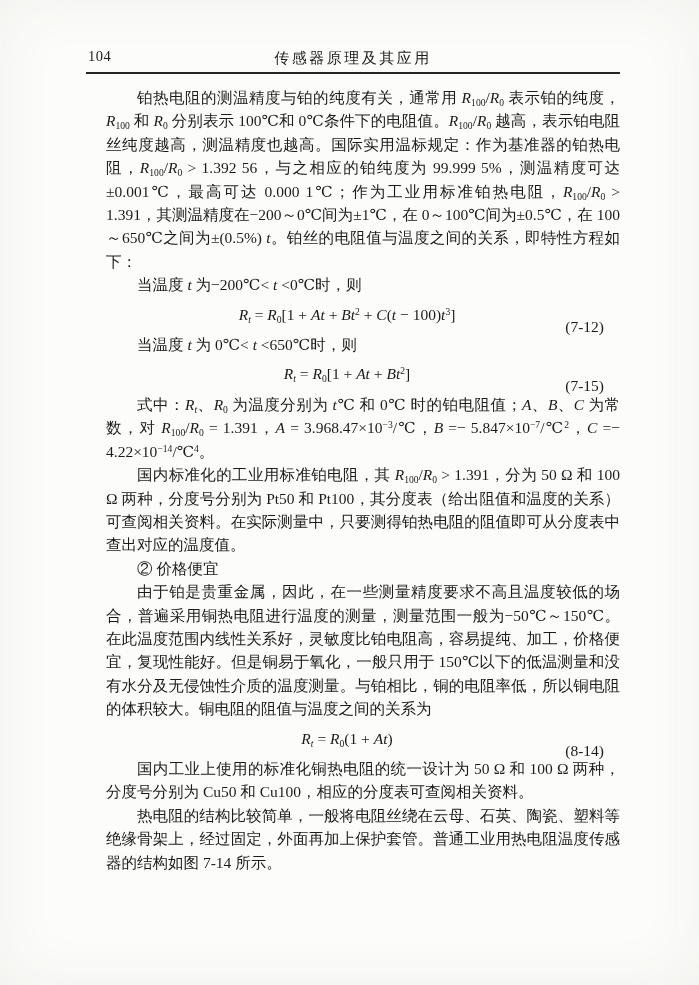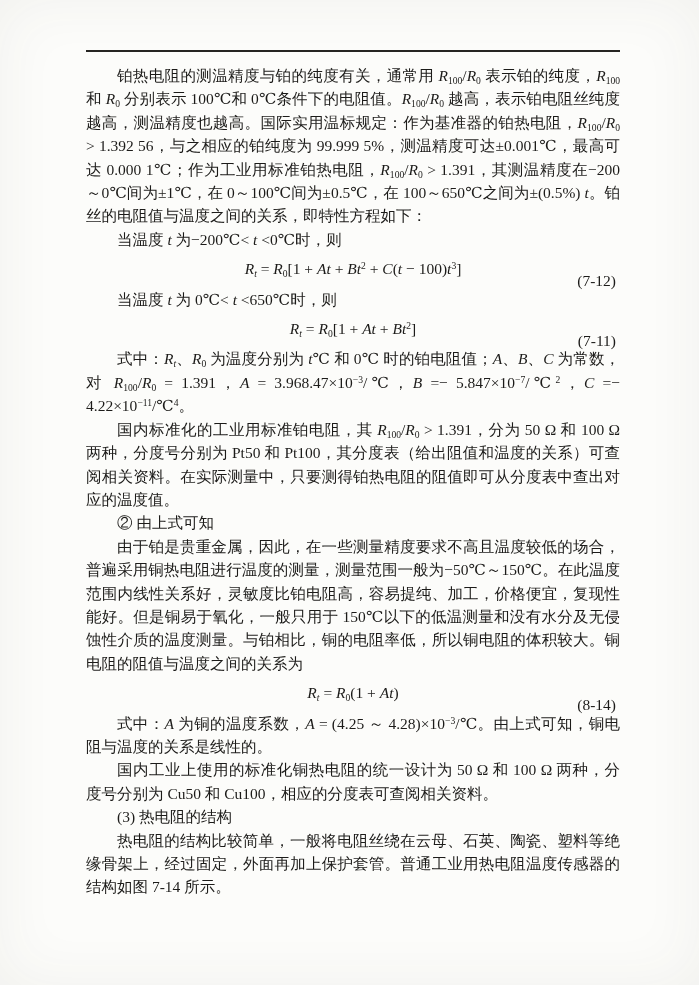--- a/index.html
+++ b/index.html
@@ -42,80 +42,82 @@
     border-bottom: 2px solid #262522;
     margin-top: 4px;
   }
   .bodytext {
     margin-top: 12px;
     font-size: 15.5px;
     line-height: 23.4px;
     text-align: justify;
   }
   .para { margin: 0; }
-  .indent { text-indent: 2em; }
+  .indent { text-indent: 2em; margin-left: 20px; }
   sub, sup {
     font-size: 62%;
     line-height: 0;
   }
   sub { vertical-align: -0.3em; }
   sup { vertical-align: 0.55em; }
   .equation {
     position: relative;
     text-align: center;
-    margin: 6px 0 7px 0;
+    margin: 6px 12px 7px 0;
     white-space: nowrap;
   }
   .eqnum {
     position: absolute;
     right: 4px;
     top: 12px;
   }
 </style>
 </head>
 <body>
 
 <div class="page">
 
+  <div class="header">
+    <span class="pagenum">104</span>
+    <span class="title">传感器原理及其应用</span>
+  </div>
   <div class="rule"></div>
 
   <div class="bodytext">
 
 
     <p class="para indent">铂热电阻的测温精度与铂的纯度有关，通常用 <i>R</i><sub>100</sub>/<i>R</i><sub>0</sub> 表示铂的纯度，<i>R</i><sub>100</sub> 和 <i>R</i><sub>0</sub> 分别表示 100℃和 0℃条件下的电阻值。<i>R</i><sub>100</sub>/<i>R</i><sub>0</sub> 越高，表示铂电阻丝纯度越高，测温精度也越高。国际实用温标规定：作为基准器的铂热电阻，<i>R</i><sub>100</sub>/<i>R</i><sub>0</sub> &gt; 1.392 56，与之相应的铂纯度为 99.999 5%，测温精度可达±0.001℃，最高可达 0.000 1℃；作为工业用标准铂热电阻，<i>R</i><sub>100</sub>/<i>R</i><sub>0</sub> &gt; 1.391，其测温精度在−200～0℃间为±1℃，在 0～100℃间为±0.5℃，在 100～650℃之间为±(0.5%) <i>t</i>。铂丝的电阻值与温度之间的关系，即特性方程如下：</p>
 
     <p class="para indent">当温度 <i>t</i> 为−200℃&lt; <i>t</i> &lt;0℃时，则</p>
 
     <div class="equation">
       <span><i>R</i><sub><i>t</i></sub> = <i>R</i><sub>0</sub>[1 + <i>At</i> + <i>Bt</i><sup>2</sup> + <i>C</i>(<i>t</i> − 100)<i>t</i><sup>3</sup>]</span>
       <span class="eqnum">(7-12)</span>
     </div>
 
     <p class="para indent">当温度 <i>t</i> 为 0℃&lt; <i>t</i> &lt;650℃时，则</p>
 
     <div class="equation">
       <span><i>R</i><sub><i>t</i></sub> = <i>R</i><sub>0</sub>[1 + <i>At</i> + <i>Bt</i><sup>2</sup>]</span>
-      <span class="eqnum">(7-11)</span>
+      <span class="eqnum">(7-15)</span>
     </div>
 
-    <p class="para indent">式中：<i>R</i><sub><i>t</i></sub>、<i>R</i><sub>0</sub> 为温度分别为 <i>t</i>℃ 和 0℃ 时的铂电阻值；<i>A</i>、<i>B</i>、<i>C</i> 为常数，对 <i>R</i><sub>100</sub>/<i>R</i><sub>0</sub> = 1.391，<i>A</i> = 3.968.47×10<sup>−3</sup>/℃，<i>B</i> =− 5.847×10<sup>−7</sup>/℃<sup>2</sup>，<i>C</i> =− 4.22×10<sup>−11</sup>/℃<sup>4</sup>。</p>
+    <p class="para indent">式中：<i>R</i><sub><i>t</i></sub>、<i>R</i><sub>0</sub> 为温度分别为 <i>t</i>℃ 和 0℃ 时的铂电阻值；<i>A</i>、<i>B</i>、<i>C</i> 为常数，对 <i>R</i><sub>100</sub>/<i>R</i><sub>0</sub> = 1.391，<i>A</i> = 3.968.47×10<sup>−3</sup>/℃，<i>B</i> =− 5.847×10<sup>−7</sup>/℃<sup>2</sup>，<i>C</i> =− 4.22×10<sup>−14</sup>/℃<sup>4</sup>。</p>
 
     <p class="para indent">国内标准化的工业用标准铂电阻，其 <i>R</i><sub>100</sub>/<i>R</i><sub>0</sub> &gt; 1.391，分为 50 Ω 和 100 Ω 两种，分度号分别为 Pt50 和 Pt100，其分度表（给出阻值和温度的关系）可查阅相关资料。在实际测量中，只要测得铂热电阻的阻值即可从分度表中查出对应的温度值。</p>
 
-    <p class="para indent">② 由上式可知</p>
+    <p class="para indent">② 价格便宜</p>
 
     <p class="para indent">由于铂是贵重金属，因此，在一些测量精度要求不高且温度较低的场合，普遍采用铜热电阻进行温度的测量，测量范围一般为−50℃～150℃。在此温度范围内线性关系好，灵敏度比铂电阻高，容易提纯、加工，价格便宜，复现性能好。但是铜易于氧化，一般只用于 150℃以下的低温测量和没有水分及无侵蚀性介质的温度测量。与铂相比，铜的电阻率低，所以铜电阻的体积较大。铜电阻的阻值与温度之间的关系为</p>
 
     <div class="equation">
       <span><i>R</i><sub><i>t</i></sub> = <i>R</i><sub>0</sub>(1 + <i>At</i>)</span>
       <span class="eqnum">(8-14)</span>
     </div>
 
-    <p class="para indent">式中：<i>A</i> 为铜的温度系数，<i>A</i> = (4.25 ～ 4.28)×10<sup>−3</sup>/℃。由上式可知，铜电阻与温度的关系是线性的。</p>
 
     <p class="para indent">国内工业上使用的标准化铜热电阻的统一设计为 50 Ω 和 100 Ω 两种，分度号分别为 Cu50 和 Cu100，相应的分度表可查阅相关资料。</p>
 
-    <p class="para indent">(3) 热电阻的结构</p>
 
     <p class="para indent">热电阻的结构比较简单，一般将电阻丝绕在云母、石英、陶瓷、塑料等绝缘骨架上，经过固定，外面再加上保护套管。普通工业用热电阻温度传感器的结构如图 7-14 所示。</p>
 
   </div>
 </div>
 
 </body></html>

